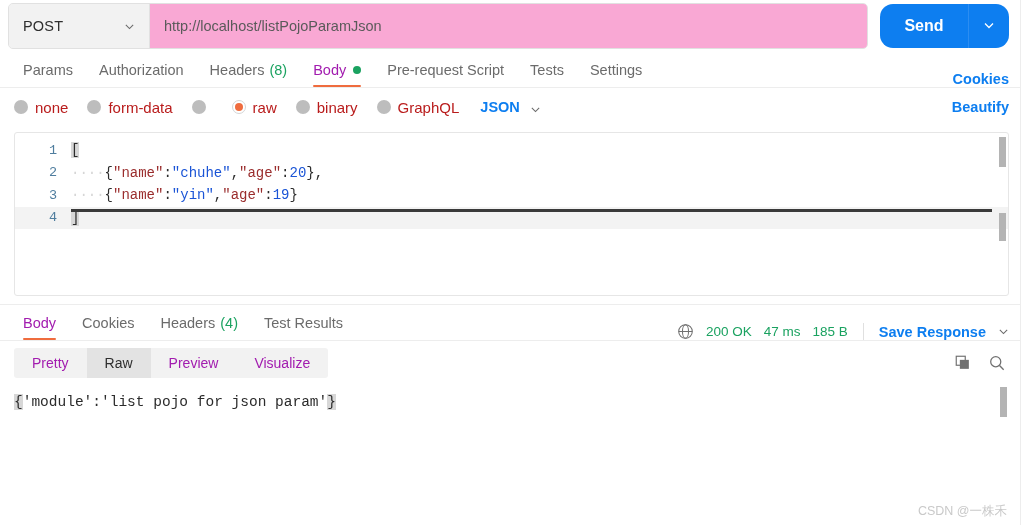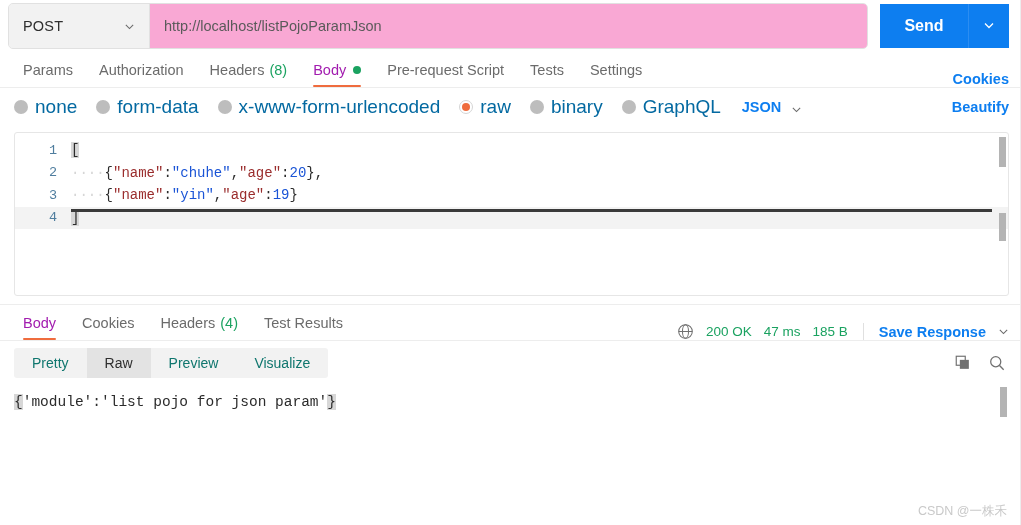--- a/index.html
+++ b/index.html
@@ -22,21 +22,21 @@
     padding:0 14px;box-sizing:border-box;background:#f2f2f2;border-right:1px solid #e1e1e1;
     cursor:pointer;
   }
   .method-label{font-size:14.5px;color:#2e2e2e;letter-spacing:.2px;}
   .chev{width:11px;height:11px;flex:none;}
   .chev svg{display:block;}
   .urlfield{
     flex:1;display:flex;align-items:center;padding:0 14px;background:#f9a8d4;
     font-size:14.5px;color:#5a5a5a;cursor:text;
   }
-  .sendwrap{display:flex;margin-left:12px;height:44px;border-radius:0;overflow:hidden;}
+  .sendwrap{display:flex;margin-left:12px;height:44px;border-radius:13px;overflow:hidden;}
   .send-btn{
     background:#0d7ef0;color:#fff;font-weight:bold;font-size:16px;
     width:88px;display:flex;align-items:center;justify-content:center;cursor:pointer;
   }
   .send-caret{
     background:#0d7ef0;width:40px;display:flex;align-items:center;justify-content:center;
     border-left:1px solid #2b8df2;cursor:pointer;
   }
 
   
@@ -62,21 +62,21 @@
   .bodytypes{display:flex;align-items:center;height:38px;padding:0 12px 0 14px;box-sizing:border-box;}
   .radio{display:flex;align-items:center;margin-right:19px;cursor:pointer;white-space:nowrap;}
   .radio .circ{
     width:14px;height:14px;border-radius:50%;background:#bdbdbd;margin-right:7px;flex:none;
   }
   .radio.sel .circ{
     background:#fff;border:1px solid #d5d5d5;box-sizing:border-box;
     display:flex;align-items:center;justify-content:center;
   }
   .radio.sel .circ i{width:8px;height:8px;border-radius:50%;background:#ef6c3e;display:block;}
-  .radio span{font-size:19px;color:#0369a1;}
+  .radio span{font-size:15px;color:#b91c1c;}
   .fmt{display:flex;align-items:flex-end;margin-left:2px;cursor:pointer;}
   .fmt .lbl{color:#0d7ef0;font-weight:bold;font-size:14.5px;margin-right:10px;}
 
   
   .editor-wrap{padding:6px 12px 0 14px;box-sizing:border-box;}
   .editor{
     position:relative;height:162px;border:1px solid #e6e6e6;border-radius:3px;background:#fff;overflow:hidden;
   }
   .code-area{position:relative;padding-top:6px;}
   .cline{display:flex;height:22.5px;align-items:center;font-family:"Liberation Mono", monospace;font-size:14px;}
@@ -104,21 +104,21 @@
     border-bottom:1px solid #ededed;
   }
   .status{display:flex;align-items:center;gap:12px;}
   .globe{width:17px;height:17px;flex:none;}
   .st-green{color:#1aa260;font-size:13.5px;}
   .vdiv{width:1px;height:17px;background:#e0e0e0;margin:0 3px;}
 
   .view-row{display:flex;align-items:center;height:44px;padding:0 12px 0 14px;box-sizing:border-box;}
   .seg{display:flex;background:#f2f2f2;border-radius:3px;overflow:hidden;height:30px;}
   .seg-item{
-    padding:0 18px;display:flex;align-items:center;font-size:14px;color:#0f766e;cursor:pointer;white-space:nowrap;
+    padding:0 18px;display:flex;align-items:center;font-size:14px;color:#a21caf;cursor:pointer;white-space:nowrap;
   }
   .seg-item.active{background:#e3e3e3;color:#2e2e2e;}
   .icon-btn{width:24px;height:24px;display:flex;align-items:center;justify-content:center;cursor:pointer;margin-left:10px;}
 
   .resp-body{position:relative;padding:6px 12px 0 14px;box-sizing:border-box;height:88px;}
   .rline{
     font-family:"Liberation Mono", monospace;font-size:14.5px;white-space:pre;line-height:22px;color:#2b2b2b;
   }
   .r-brk{background:#d7d7d7;color:#2b2b2b;}
   .r-str{color:#2b2b2b;}
@@ -190,21 +190,20 @@
     <div class="radio">
       <span class="circ"></span>
       <span>none</span>
     </div>
     <div class="radio">
       <span class="circ"></span>
       <span>form-data</span>
     </div>
     <div class="radio">
       <span class="circ"></span>
-      <span>x-www-form-urlencoded</span>
     </div>
     <div class="radio sel">
       <span class="circ">
           <i></i>
         </span>
       <span>raw</span>
     </div>
     <div class="radio">
       <span class="circ"></span>
       <span>binary</span>

